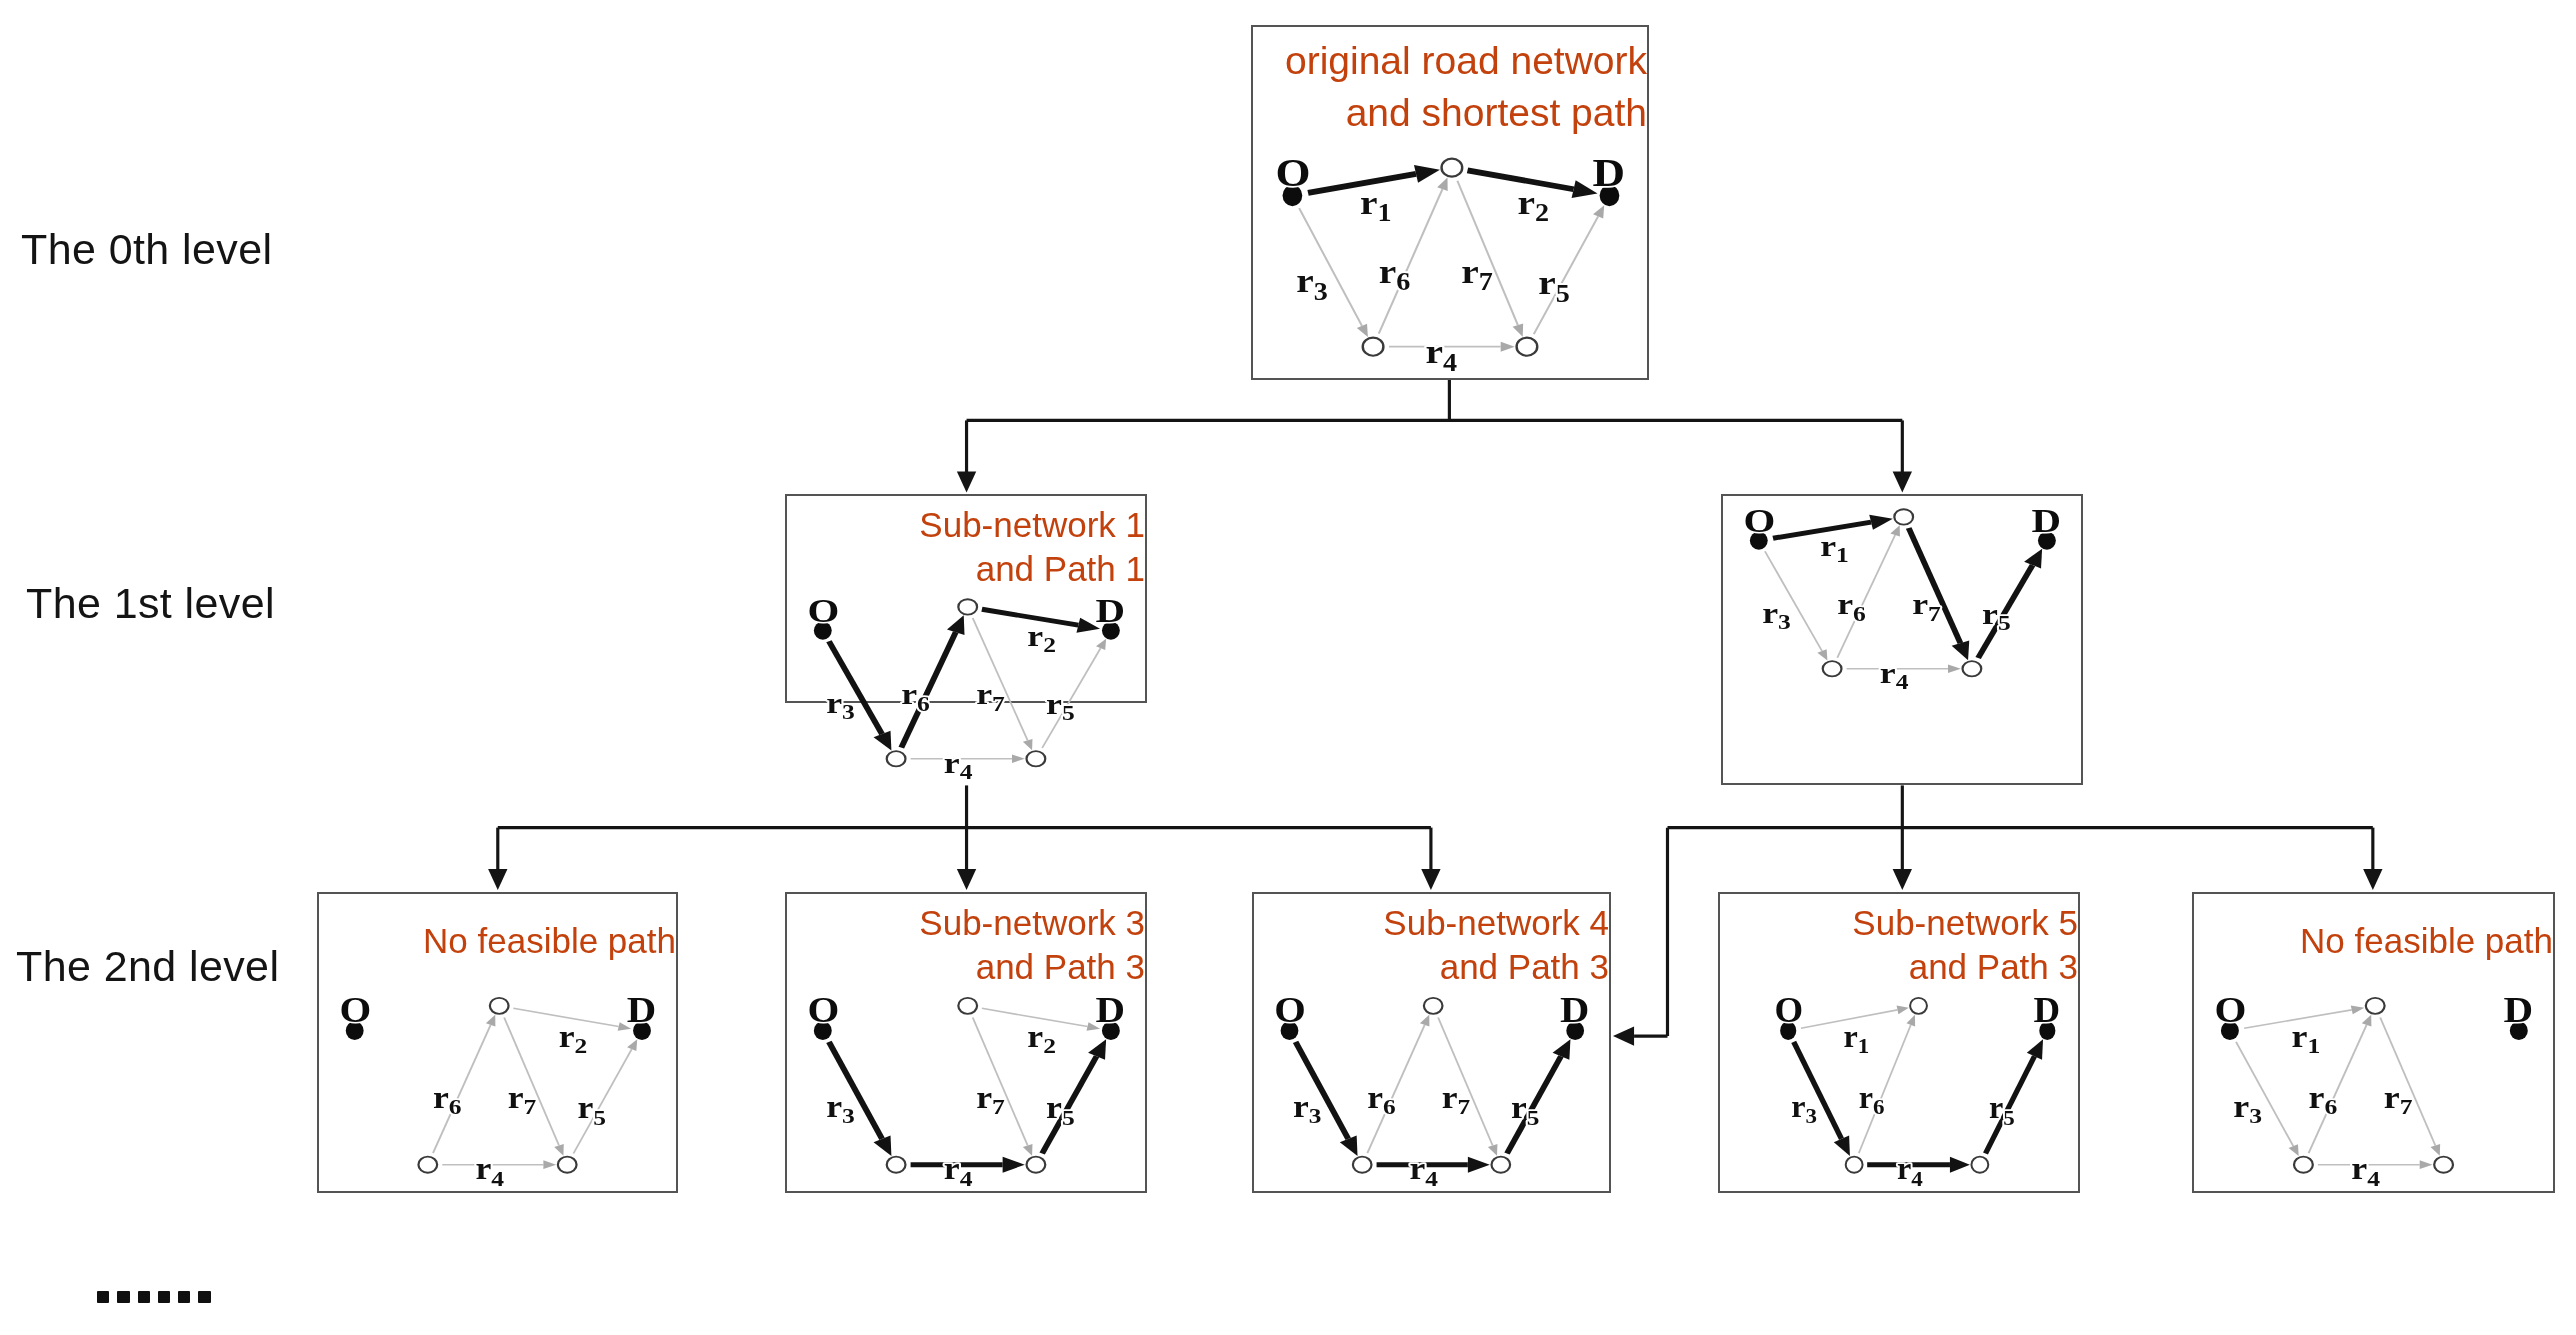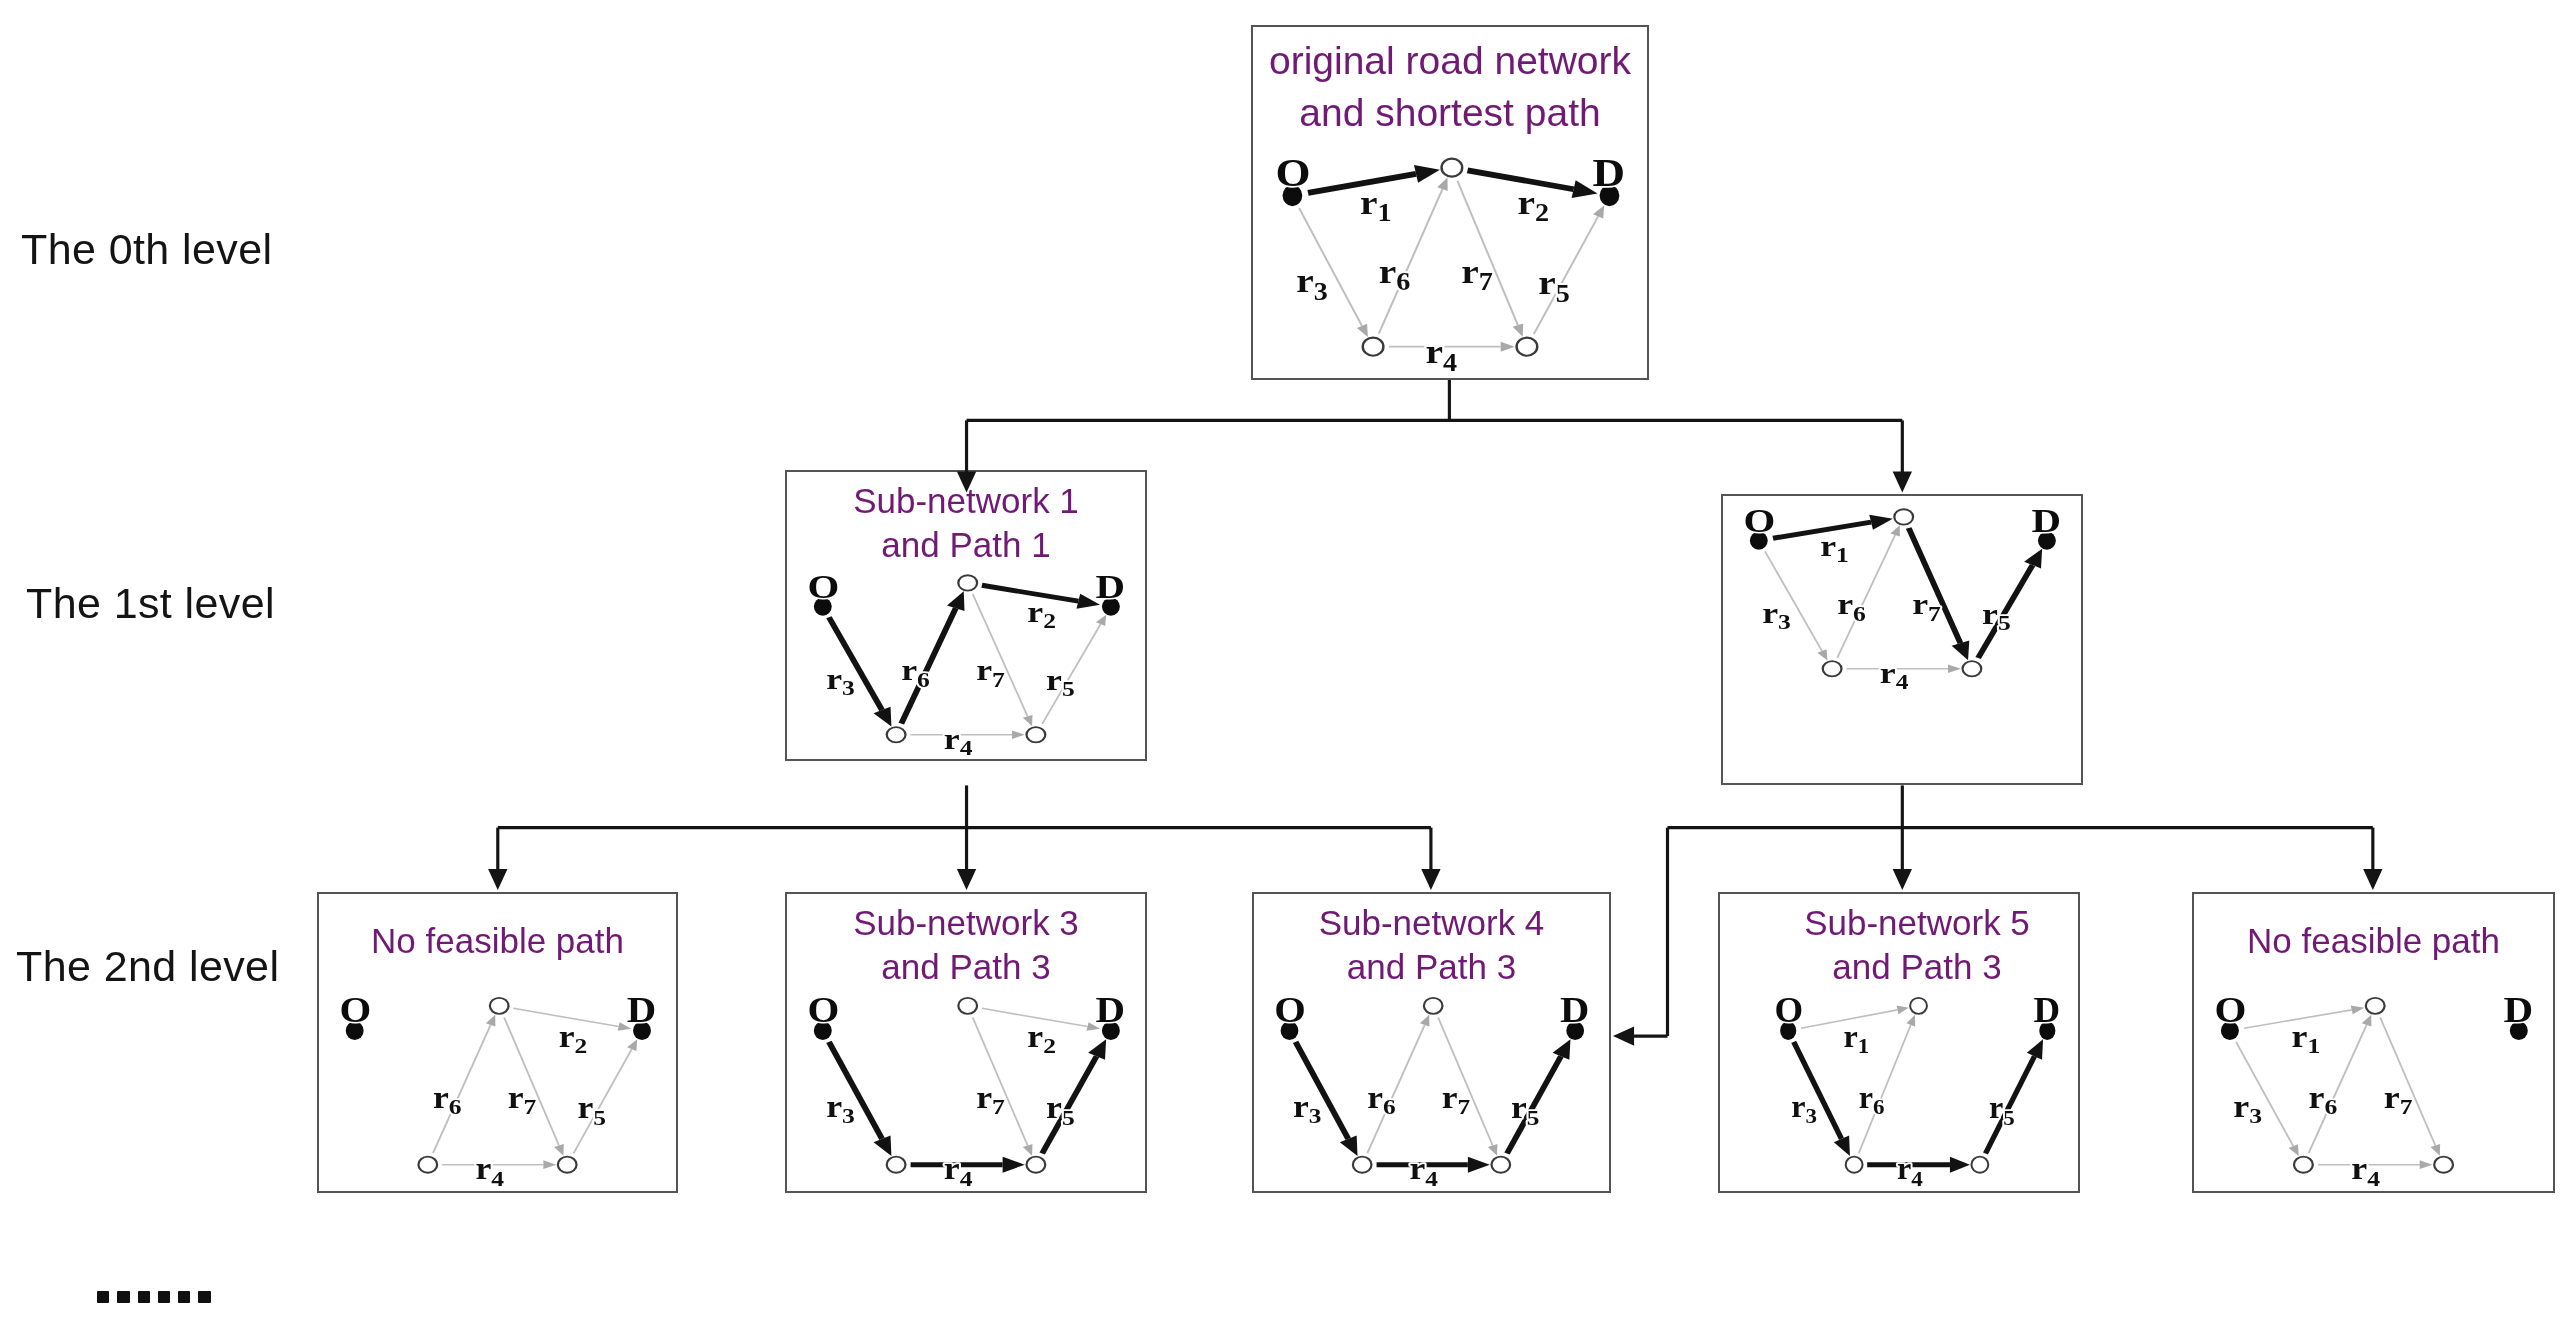--- a/index.html
+++ b/index.html
@@ -12,32 +12,32 @@
     position:absolute;font-size:43px;color:#141414;letter-spacing:0.4px;z-index:2;
     font-family:"Liberation Sans",sans-serif;white-space:nowrap;
   }
   #ll0{left:21px;top:225px;}
   #ll1{left:26px;top:579px;}
   #ll2{left:16px;top:922px;margin-top:20px;}
   .box{
     position:absolute;background:#ffffff;border:2.6px solid #545454;box-sizing:border-box;z-index:2;
   }
   .box-title{
-    text-align:center;color:#701a75;white-space:pre-line;
+    text-align:right;color:#c2410c;white-space:pre-line;
     font-family:"Liberation Sans",sans-serif;
   }
   .box--l0 .box-title{font-size:39px;line-height:1.32;padding-top:8.8px;height:116px;box-sizing:border-box;}
   .box--l1 .box-title,.box--l2 .box-title{font-size:35px;line-height:1.25;padding-top:7px;height:90px;box-sizing:border-box;}
   .box-title.single{padding-top:25px;}
   .graph{display:block;width:100%;}
   .box--l0 .graph{height:230px;}
   .box--l1 .graph{height:195px;}
   .box--l2 .graph{height:204px;}
   #box0{left:1251px;top:24.6px;width:398px;height:355px;}
-  #box1{left:785px;top:470px;width:362px;height:291px;}
+  #box1{left:785px;top:494px;width:362px;height:209px;}
   #box2{left:1721px;top:494px;width:362px;height:291px;}
   #box3{left:317px;top:892px;width:361px;height:301px;}
   #box4{left:785px;top:892px;width:362px;height:301px;}
   #box5{left:1252px;top:892px;width:359px;height:301px;}
   #box6{left:1718px;top:892px;width:362px;height:301px;padding-left:36px;}
   #box7{left:2192px;top:892px;width:363px;height:301px;}
   .dots{position:absolute;left:97px;top:1291px;z-index:2;display:flex;}
   .dots .sq{width:12.3px;height:12.3px;background:#101010;margin-right:8px;border-radius:0.9px;display:inline-block;}
   
   .edge-open{fill:none;}

